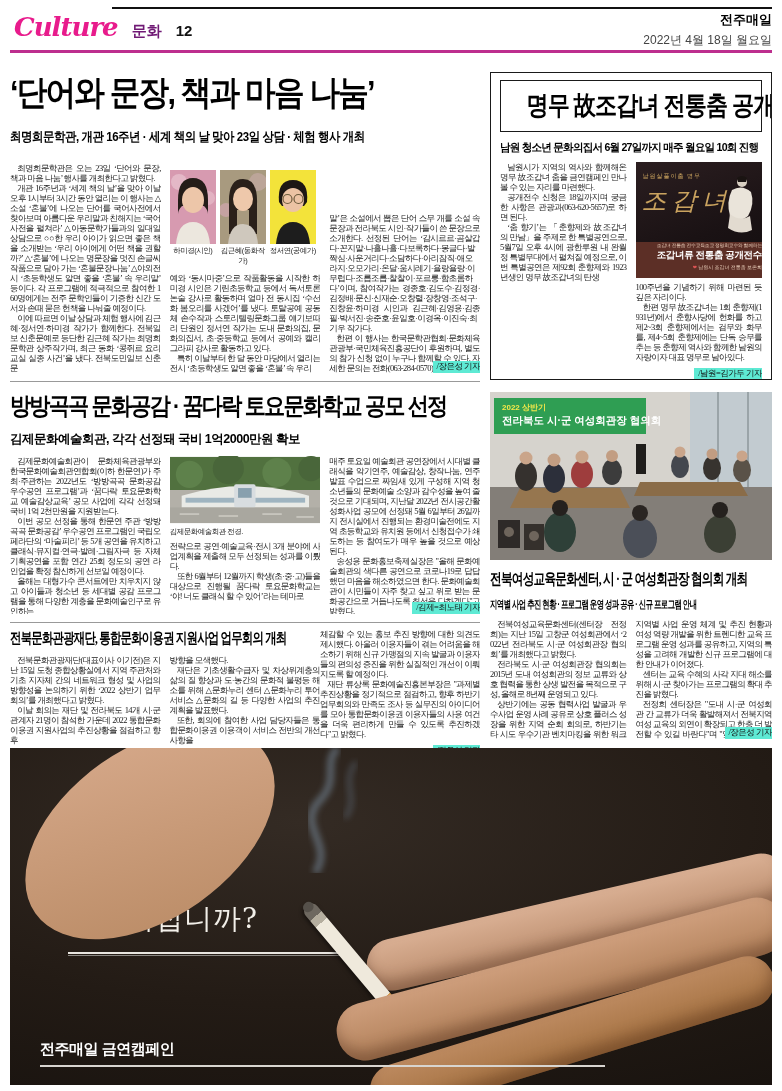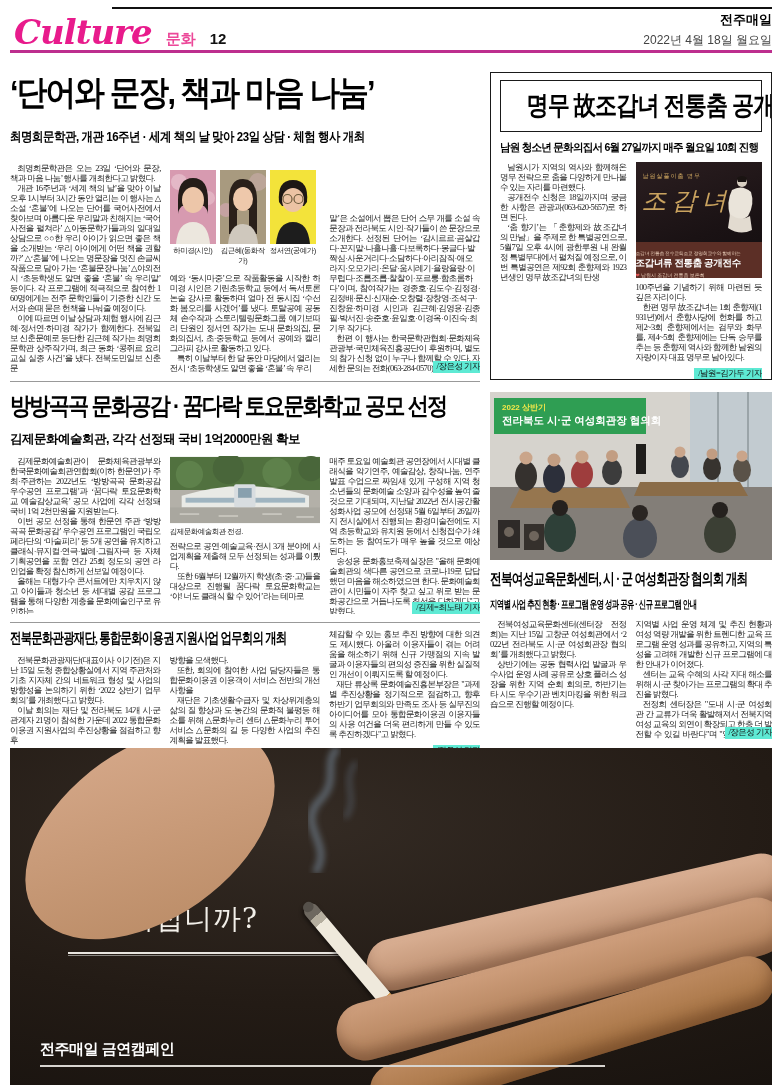--- a/index.html
+++ b/index.html
@@ -3,22 +3,22 @@
 <meta charset="utf-8">
 <style>
   :root{ --accent:#bd2f8e; --logo:#e81b8c; }
   *{box-sizing:border-box; margin:0; padding:0;}
   body{background:#777; font-family:"Liberation Serif","DejaVu Serif",serif;}
   .page{position:relative; width:782px; height:1091px; background:#fff; margin:0 auto; overflow:hidden;}
 
   
   .topline{position:absolute; top:7px; left:112px; right:10px; height:2px; background:#111;}
   .brand{position:absolute; top:12px; left:14px; display:flex; align-items:baseline; gap:14px;}
-  .logo{font-family:"DejaVu Serif",serif; font-style:italic; font-weight:bold; font-size:34px; color:var(--logo); letter-spacing:-1px;}
-  .sec-ko{font-family:"Liberation Sans",sans-serif; font-weight:bold; font-size:15px; color:#ec4899;}
+  .logo{font-family:"DejaVu Serif",serif; font-style:italic; font-weight:bold; font-size:26px; color:var(--logo); letter-spacing:-1px;}
+  .sec-ko{font-family:"Liberation Sans",sans-serif; font-weight:bold; font-size:15px; color:#701a75;}
   .pageno{font-family:"Liberation Sans",sans-serif; font-size:15px; font-weight:bold; color:#111;}
   .paper{position:absolute; top:11px; right:10px; font-family:"Liberation Sans",sans-serif; font-weight:bold; font-size:13px; color:#000;}
   .date{position:absolute; top:32px; right:10px; font-size:12px; color:#444; font-family:"Liberation Sans",sans-serif;}
   .rule{position:absolute; top:50px; left:10px; right:10px; height:3px; background:var(--accent);}
 
   
   .left-col{position:absolute; left:10px; top:60px; width:470px;}
   .right-col{position:absolute; left:490px; top:60px; width:282px;}
   .cols{display:flex; gap:9px;}
   .col{flex:1; position:relative; overflow:hidden;}
@@ -42,37 +42,37 @@
   .cap{font-family:"Liberation Sans",sans-serif; font-size:7.5px; letter-spacing:-.5px; color:#222; text-align:center; margin:2px 0 4px;}
 
   
   .a2h{font-size:24px; font-weight:bold; letter-spacing:-2px; margin-top:8px; transform:scaleX(.88);}
   .a2sub{font-size:12.5px; font-weight:bold; letter-spacing:-.5px; margin-top:9px;}
   .a2body{margin-top:8px; height:158px;}
   .a2photo svg{display:block; width:100%; height:68px;}
   .capl{font-family:"Liberation Sans",sans-serif; font-size:7.5px; letter-spacing:-.5px; color:#222; text-align:left; margin:3px 0 4px;}
 
   
-  .a3wrap{display:flex; gap:9px; margin-top:6px; height:128px;}
+  .a3wrap{display:flex; margin-top:6px; height:128px;}
   .a3left{width:310px;}
   .a3h{font-size:15px; font-weight:bold; letter-spacing:-1px; transform:scaleX(.76); font-family:"Liberation Serif",serif; margin-bottom:7px;}
   .a3cols{display:flex; gap:9px; height:100px;}
   .a3c3{width:151px; height:128px;}
 
   
   .boxed{border:1.5px solid #1a1a1a; margin-top:12px; padding:7px 9px 9px; height:308px; overflow:hidden;}
   .a4h{border:1px solid #1a1a1a; text-align:left; font-size:26px; font-weight:bold; letter-spacing:-1px;
        padding:7px 0 8px; font-family:"Liberation Serif",serif;}
   .a4h span{display:inline-block; transform:scaleX(.85); white-space:nowrap;}
   .a4sub{text-align:center; font-size:11px; font-weight:bold; letter-spacing:-.8px; margin:8px 0 7px; white-space:nowrap; transform:scaleX(.96);}
   .a4body{height:218px;}
   .poster{position:relative; width:100%; height:116px; background:linear-gradient(160deg,#2b1e20 0%,#1a1214 60%,#120d0f 100%); overflow:hidden; margin-bottom:4px;}
   .poster .ptop{position:absolute; left:7px; top:10px; font-size:6px; color:#c9a25e; letter-spacing:1px; white-space:nowrap;}
   .poster .pcal{position:absolute; left:6px; top:22px; font-family:Liberation Mono, monospace; font-style:italic; font-size:25px; color:#caa35f; letter-spacing:5px; white-space:nowrap;}
-  .pband{position:absolute; left:0; right:0; bottom:0; height:36px; background:#5c2f26; text-align:left; padding-top:8px;}
+  .pband{position:absolute; left:0; right:0; bottom:0; height:36px; background:#5c2f26; text-align:right; padding-top:0;}
   .pband .b1{font-size:4.8px; color:#e8cdb9; letter-spacing:-.2px; white-space:nowrap;}
   .pband .b2{font-size:9.5px; font-weight:bold; color:#fff; letter-spacing:-.3px; white-space:nowrap; margin-top:1px;}
   .pband .b3{font-size:5px; color:#e8cdb9; white-space:nowrap; margin-top:2px;}
   .pband .b3 .dot{color:#e05555;}
 
   
   .a5photo{margin-top:12px;}
   .a5photo svg{display:block; width:282px; height:168px;}
   .a5h{font-size:15.5px; font-weight:bold; letter-spacing:-1px; margin-top:9px; font-family:"Liberation Serif",serif; transform:scaleX(.75);}
   .a5sub{font-size:11px; font-weight:bold; letter-spacing:-.8px; margin-top:7px; transform:scaleX(.67);}
@@ -237,22 +237,22 @@
         <div class="a3cols">
           <div class="col">
               <div class="paras">
                 <p>전북문화관광재단(대표이사 이기전)은 지난 15일 도청 종합상황실에서 지역 주관처와 기초 지자체 간의 네트워크 형성 및 사업의 방향성을 논의하기 위한 ‘2022 상반기 업무회의’를 개최했다고 밝혔다.</p>
                 <p>이날 회의는 재단 및 전라북도 14개 시·군 관계자 21명이 참석한 가운데 2022 통합문화이용권 지원사업의 추진상황을 점검하고 향후</p>
               </div>
             </div>
           <div class="col">
               <div class="paras cont">
                 <p>방향을 모색했다.</p>
+                <p>재단은 기초생활수급자 및 차상위계층의 삶의 질 향상과 도·농간의 문화적 불평등 해소를 위해 △문화누리 센터 △문화누리 투어 서비스 △문화의 길 등 다양한 사업의 추진 계획을 발표했다.</p>
                 <p>또한, 회의에 참여한 사업 담당자들은 통합문화이용권 이용객이 서비스 전반의 개선사항을</p>
-                <p>재단은 기초생활수급자 및 차상위계층의 삶의 질 향상과 도·농간의 문화적 불평등 해소를 위해 △문화누리 센터 △문화누리 투어 서비스 △문화의 길 등 다양한 사업의 추진 계획을 발표했다.</p>
               </div>
             </div>
         </div>
       </div>
       <div class="col a3c3">
         <div class="paras cont">
             <p>체감할 수 있는 홍보 추진 방향에 대한 의견도 제시했다. 아울러 이용자들이 겪는 어려움을 해소하기 위해 신규 가맹점의 지속 발굴과 이용자들의 편의성 증진을 위한 실질적인 개선이 이뤄지도록 할 예정이다.</p>
             <p>재단 류상록 문화예술진흥본부장은 "과제별 추진상황을 정기적으로 점검하고, 향후 하반기 업무회의와 만족도 조사 등 실무진의 아이디어를 모아 통합문화이용권 이용자들의 사용 여건을 더욱 편리하게 만들 수 있도록 추진하겠다"고 밝혔다.</p>
           </div>
         <p class="byline">/장은성 기자</p>
@@ -261,21 +261,21 @@
   </div>
 
   <div class="right-col">
 
     <section class="boxed">
       <h3 class="a4h"><span>명무 故조갑녀 전통춤 공개전수</span></h3>
       <h4 class="a4sub gothic fit">남원 청소년 문화의집서 6월 27일까지 매주 월요일 10회 진행</h4>
       <div class="cols a4body">
         <div class="col">
             <div class="paras">
-              <p>남원시가 지역의 역사와 함께해온 명무 전략으로 춤을 다양하게 만나볼 수 있는 자리를 마련했다.</p>
+              <p>남원시가 지역의 역사와 함께해온 명무 故조갑녀 춤을 금연캠페인 만나볼 수 있는 자리를 마련했다.</p>
               <p>공개전수 신청은 18일까지며 궁금한 사항은 관광과(063-620-5657)로 하면 된다.</p>
               <p>‘춤 향기’는 「춘향제와 故조갑녀의 만남」을 주제로 한 특별공연으로, 5월7일 오후 4시에 광한루원 내 완월정 특별무대에서 펼쳐질 예정으로, 이번 특별공연은 제92회 춘향제와 1923년생인 명무 故조갑녀의 탄생</p>
             </div>
           </div>
         <div class="col">
           <div class="poster">
             <div class="ptop">남원살풀이춤 명무</div>
             <div class="pcal">조갑녀</div>
             <svg style="position:absolute;right:4px;top:10px;width:36px;height:66px;" viewBox="0 0 36 66">
               <circle cx="20" cy="10" r="5" fill="#d8cfc2"></circle>
@@ -337,20 +337,21 @@
           <circle cx="19" cy="140" r="5" fill="#6e655c"></circle>
             <circle cx="44" cy="144" r="5" fill="#6e655c"></circle>
         </svg>
       </figure>
       <h3 class="a5h fit">전북여성교육문화센터, 시 · 군 여성회관장 협의회 개최</h3>
       <h4 class="a5sub gothic fit">지역별 사업 추진 현황 · 프로그램 운영 성과 공유 · 신규 프로그램 안내</h4>
       <div class="cols a5body">
         <div class="col">
             <div class="paras">
               <p>전북여성교육문화센터(센터장 전정희)는 지난 15일 고창군 여성회관에서 ‘2022년 전라북도 시·군 여성회관장 협의회’를 개최했다고 밝혔다.</p>
+              <p>전라북도 시·군 여성회관장 협의회는 2015년 도내 여성회관의 정보 교류와 상호 협력을 통한 상생 발전을 목적으로 구성, 올해로 8년째 운영되고 있다.</p>
               <p>상반기에는 공동 협력사업 발굴과 우수사업 운영 사례 공유로 상호 플러스 성장을 위한 지역 순회 회의로, 하반기는 타 시도 우수기관 벤치마킹을 위한 워크숍으로 진행할 예정이다.</p>
             </div>
           </div>
         <div class="col">
           <div class="paras cont">
               <p>지역별 사업 운영 체계 및 추진 현황과 여성 역량 개발을 위한 트렌디한 교육 프로그램 운영 성과를 공유하고, 지역의 특성을 고려해 개발한 신규 프로그램에 대한 안내가 이어졌다.</p>
               <p>센터는 교육 수혜의 사각 지대 해소를 위해 시·군 찾아가는 프로그램의 확대 추진을 밝혔다.</p>
               <p>전정희 센터장은 "도내 시·군 여성회관 간 교류가 더욱 활발해져서 전북지역 여성 교육의 외연이 확장되고 한층 더 발전할 수 있길 바란다"며 "앞으로도 센터는 미래사회 여성 인재 육성과 교육 교류 증진을 위해 시·군 여성회관들과의 지속적인 상호 협력 관계 형성에 더욱 힘쓰겠다"고 밝혔다.</p>
             </div>
           <p class="byline">/장은성 기자</p>

